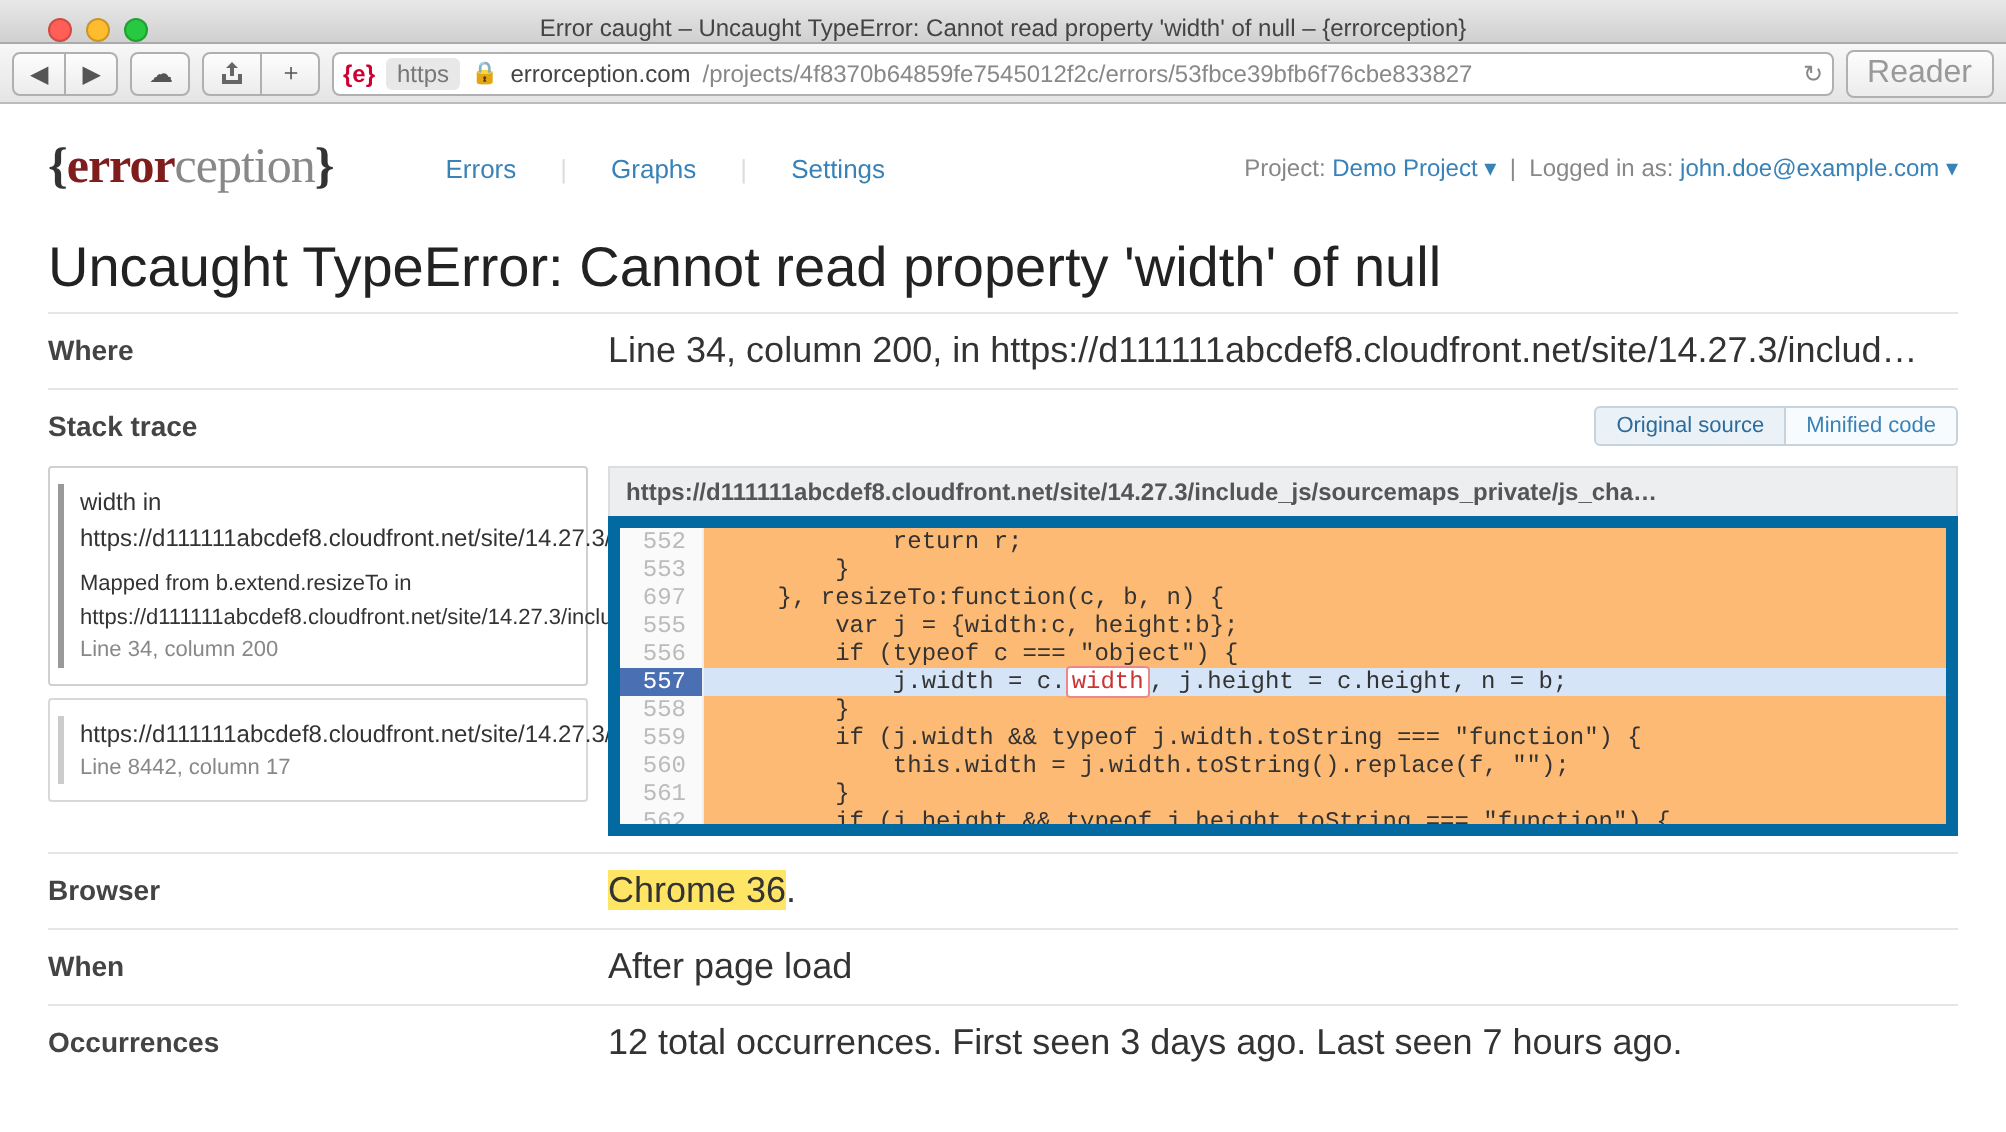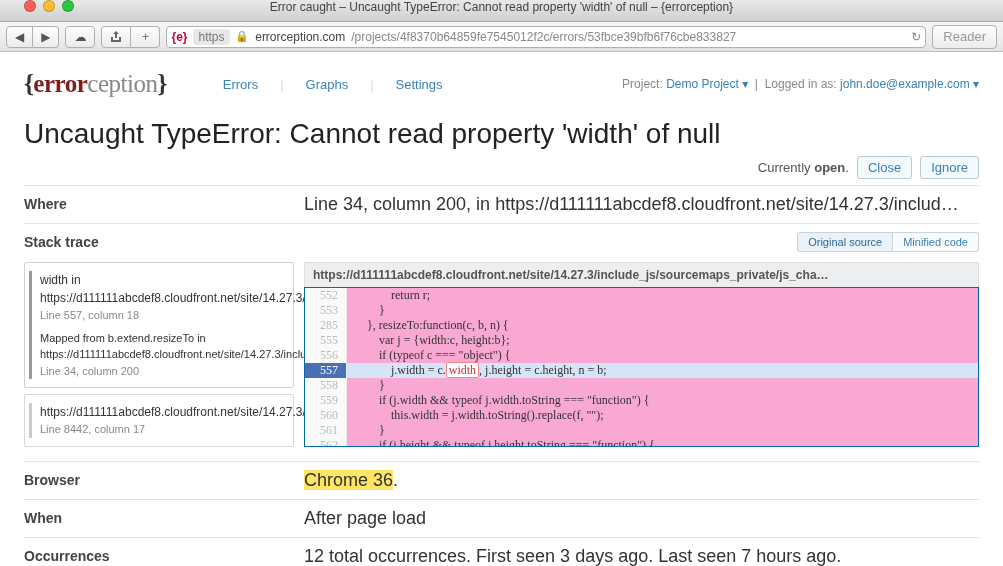--- a/index.html
+++ b/index.html
@@ -1,35 +1,35 @@
 <!DOCTYPE html>
 <html><head>
 <meta charset="utf-8">
 <style>
 *{box-sizing:border-box;margin:0;padding:0}
 body{font-family:"Lucida Grande","Helvetica Neue",Arial,sans-serif;font-size:13px;color:#333;background:#fff;width:1003px;overflow:hidden}
 
-.titlebar{height:22px;background:linear-gradient(#e8e8e8,#d0d0d0);border-bottom:1px solid #aaa;display:flex;align-items:flex-start;padding:0 24px;position:relative}
+.titlebar{height:22px;background:linear-gradient(#e8e8e8,#d0d0d0);border-bottom:1px solid #aaa;display:flex;align-items:flex-end;padding:0 24px;position:relative}
 .tl-buttons{display:flex;gap:7px}
 .tl-btn{width:12px;height:12px;border-radius:50%;border:1px solid rgba(0,0,0,.2)}
 .tl-close{background:#ff5f57}
 .tl-min{background:#febc2e}
 .tl-max{background:#28c840}
 .tl-title{position:absolute;left:0;right:0;text-align:center;font-size:12px;color:#444;pointer-events:none}
 
 .toolbar{height:30px;background:linear-gradient(#f7f7f7,#e5e5e5);border-bottom:1px solid #bbb;display:flex;align-items:center;padding:0 6px;gap:6px}
 .tb-group{display:flex;gap:0}
 .tb-btn{height:22px;border:1px solid #b0b0b0;background:linear-gradient(#fdfdfd,#ececec);display:flex;align-items:center;justify-content:center;padding:0 8px;font-size:12px;color:#555}
 .tb-btn:first-child{border-radius:4px 0 0 4px}
 .tb-btn:last-child{border-radius:0 4px 4px 0;border-left:none}
 .tb-btn.single{border-radius:4px}
 .addr{flex:1;height:22px;border:1px solid #b0b0b0;border-radius:4px;background:#fff;display:flex;align-items:center;padding:0 4px;gap:6px;font-size:12px;color:#888}
 .addr .lock{font-size:11px;color:#8a8a8a}
 .addr .host{color:#444}
-.reader{height:22px;border:1px solid #b0b0b0;border-radius:4px;background:linear-gradient(#fdfdfd,#ececec);padding:11px 10px;font-size:13px;color:#999;display:flex;align-items:center}
+.reader{height:22px;border:1px solid #b0b0b0;border-radius:4px;background:linear-gradient(#fdfdfd,#ececec);padding:11px 10px;font-size:16px;color:#999;display:flex;align-items:center}
 
 
 .site-header{display:flex;align-items:center;padding:18px 24px 12px;border-bottom:none}
 .logo{font-family:Georgia,serif;font-size:25px;font-weight:bold;letter-spacing:-.5px}
 .logo .red{color:#7f1d1d}
 .logo .thin{color:#888;font-weight:normal}
 .nav{margin-left:40px;display:flex;gap:6px;font-size:13px;color:#3882b8}
 .nav span{padding:0 16px}
 .nav .sep{color:#ddd;padding:0}
 .header-right{margin-left:auto;font-size:12px;color:#888}
@@ -52,21 +52,21 @@
 .frame{border:1px solid #d8d8d8;border-radius:2px;padding:8px 10px;margin-bottom:6px;font-size:12px;line-height:1.5;cursor:pointer}
 .frame.active{background:#fff;border-color:#d0d0d0}
 .frame .loc{color:#888;font-size:11px}
 .source{flex:1}
 .src-tabs{display:flex;justify-content:flex-end;gap:0;margin-bottom:4px}
 .src-tab{border:1px solid #c6d3dc;padding:3px 10px;font-size:11px;color:#3882b8;background:#f7fbfd}
 .src-tab.active{background:#eaf2f8;color:#2b6a9a}
 .src-tab:first-child{border-radius:3px 0 0 3px}
 .src-tab:last-child{border-radius:0 3px 3px 0;border-left:none}
 .src-path{background:#eceeef;border:1px solid #ddd;border-bottom:none;padding:5px 8px;font-size:12px;font-weight:bold;color:#555;white-space:nowrap;overflow:hidden;text-overflow:ellipsis}
-.code{border:1px solid #0369a1;font-family:Liberation Serif, serif;font-size:12px;background:#f9a8d4;max-height:160px;overflow:hidden}
+.code{border:6px solid #0369a1;font-family:Liberation Mono, monospace;font-size:12px;background:#fdba74;max-height:160px;overflow:hidden}
 .code-line{display:flex}
 .code-line .ln{width:42px;text-align:right;color:#bbb;padding:0 8px;border-right:1px solid #eee;user-select:none;background:#fafafa}
 .code-line .tx{flex:1;padding:0 8px;white-space:pre}
 .code-line.hl .ln{background:#4b6fb3;color:#fff}
 .code-line.hl .tx{background:#d6e4f7}
 .err-token{background:#fff;border:1px solid #e88;color:#c33;padding:0 2px;border-radius:2px}
 .yhl{background:#ffe566}
 </style>
 </head>
 <body>
@@ -122,25 +122,20 @@
     &nbsp;|&nbsp;
     <span>Logged in as:</span>
     <a href="#">john.doe@example.com ▾</a>
   </div>
 </div>
 
 <div class="content">
 
   <h1>Uncaught TypeError: Cannot read property 'width' of null</h1>
 
-  <div class="status-row">
-    <span class="txt">Currently <b>open</b>.</span>
-    <button class="btn">Close</button>
-    <button class="btn">Ignore</button>
-  </div>
 
   <div class="row">
     <div class="label">Where</div>
     <div class="val">Line 34, column 200, in https://d111111abcdef8.cloudfront.net/site/14.27.3/includ…</div>
   </div>
 
   <div class="row" style="display:block">
     <div style="display:flex">
       <div class="label">Stack trace</div>
       <div style="flex:1">
@@ -148,21 +143,20 @@
           <div class="src-tab active">Original source</div>
           <div class="src-tab">Minified code</div>
         </div>
       </div>
     </div>
     <div class="stack-area">
       <div class="frames" id="frames">
           <div class="frame active">
             <div style="border-left:3px solid #999;padding-left:8px;margin-left:-6px">
               <div>width in https://d111111abcdef8.cloudfront.net/site/14.27.3/include_j…</div>
-              <div class="loc">Line 557, column 18</div>
               <div class="mapped" style="margin-top:6px;font-size:11px">Mapped from b.extend.resizeTo in https://d111111abcdef8.cloudfront.net/site/14.27.3/include_j…</div>
               <div class="loc">Line 34, column 200</div>
             </div>
           </div>
           <div class="frame">
             <div style="border-left:3px solid #ccc;padding-left:8px;margin-left:-6px">
               <div>https://d111111abcdef8.cloudfront.net/site/14.27.3/include_j…</div>
               <div class="loc">Line 8442, column 17</div>
             </div>
           </div>
@@ -172,21 +166,21 @@
         <div class="code" id="code">
             <div class="code-line">
               <div class="ln">552</div>
               <div class="tx">            return r;</div>
             </div>
             <div class="code-line">
               <div class="ln">553</div>
               <div class="tx">        }</div>
             </div>
             <div class="code-line">
-              <div class="ln">285</div>
+              <div class="ln">697</div>
               <div class="tx">    }, resizeTo:function(c, b, n) {</div>
             </div>
             <div class="code-line">
               <div class="ln">555</div>
               <div class="tx">        var j = {width:c, height:b};</div>
             </div>
             <div class="code-line">
               <div class="ln">556</div>
               <div class="tx">        if (typeof c === "object") {</div>
             </div>

